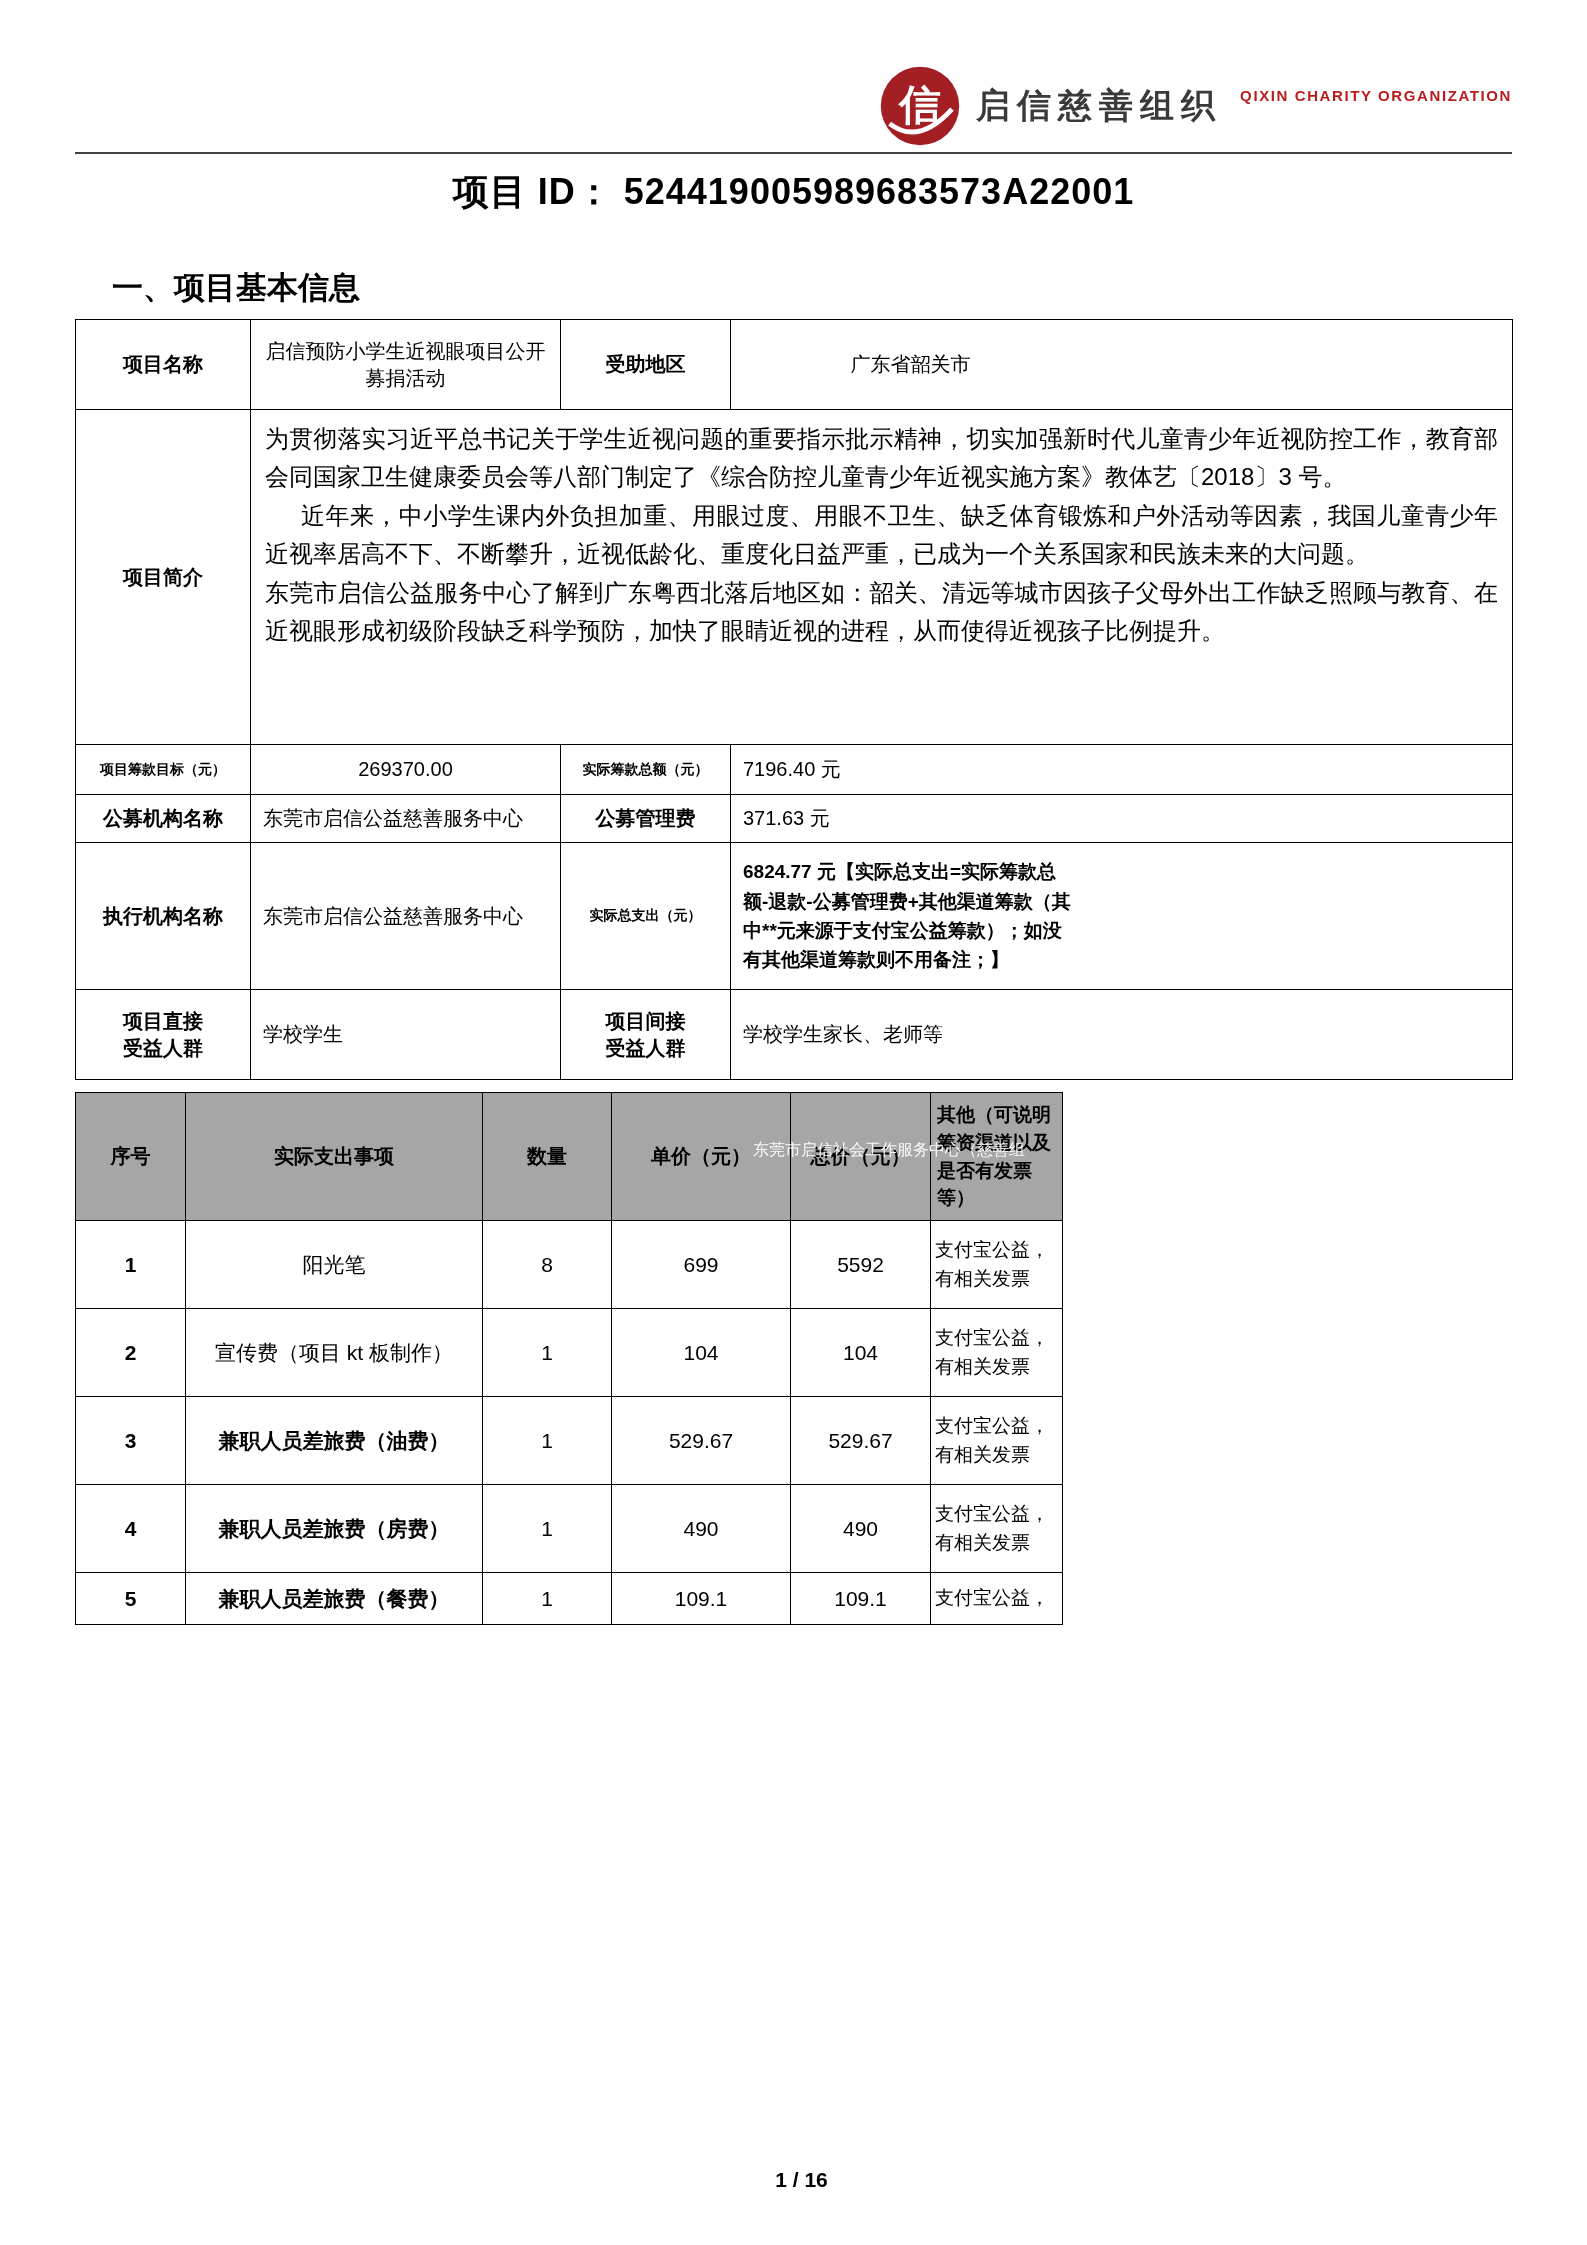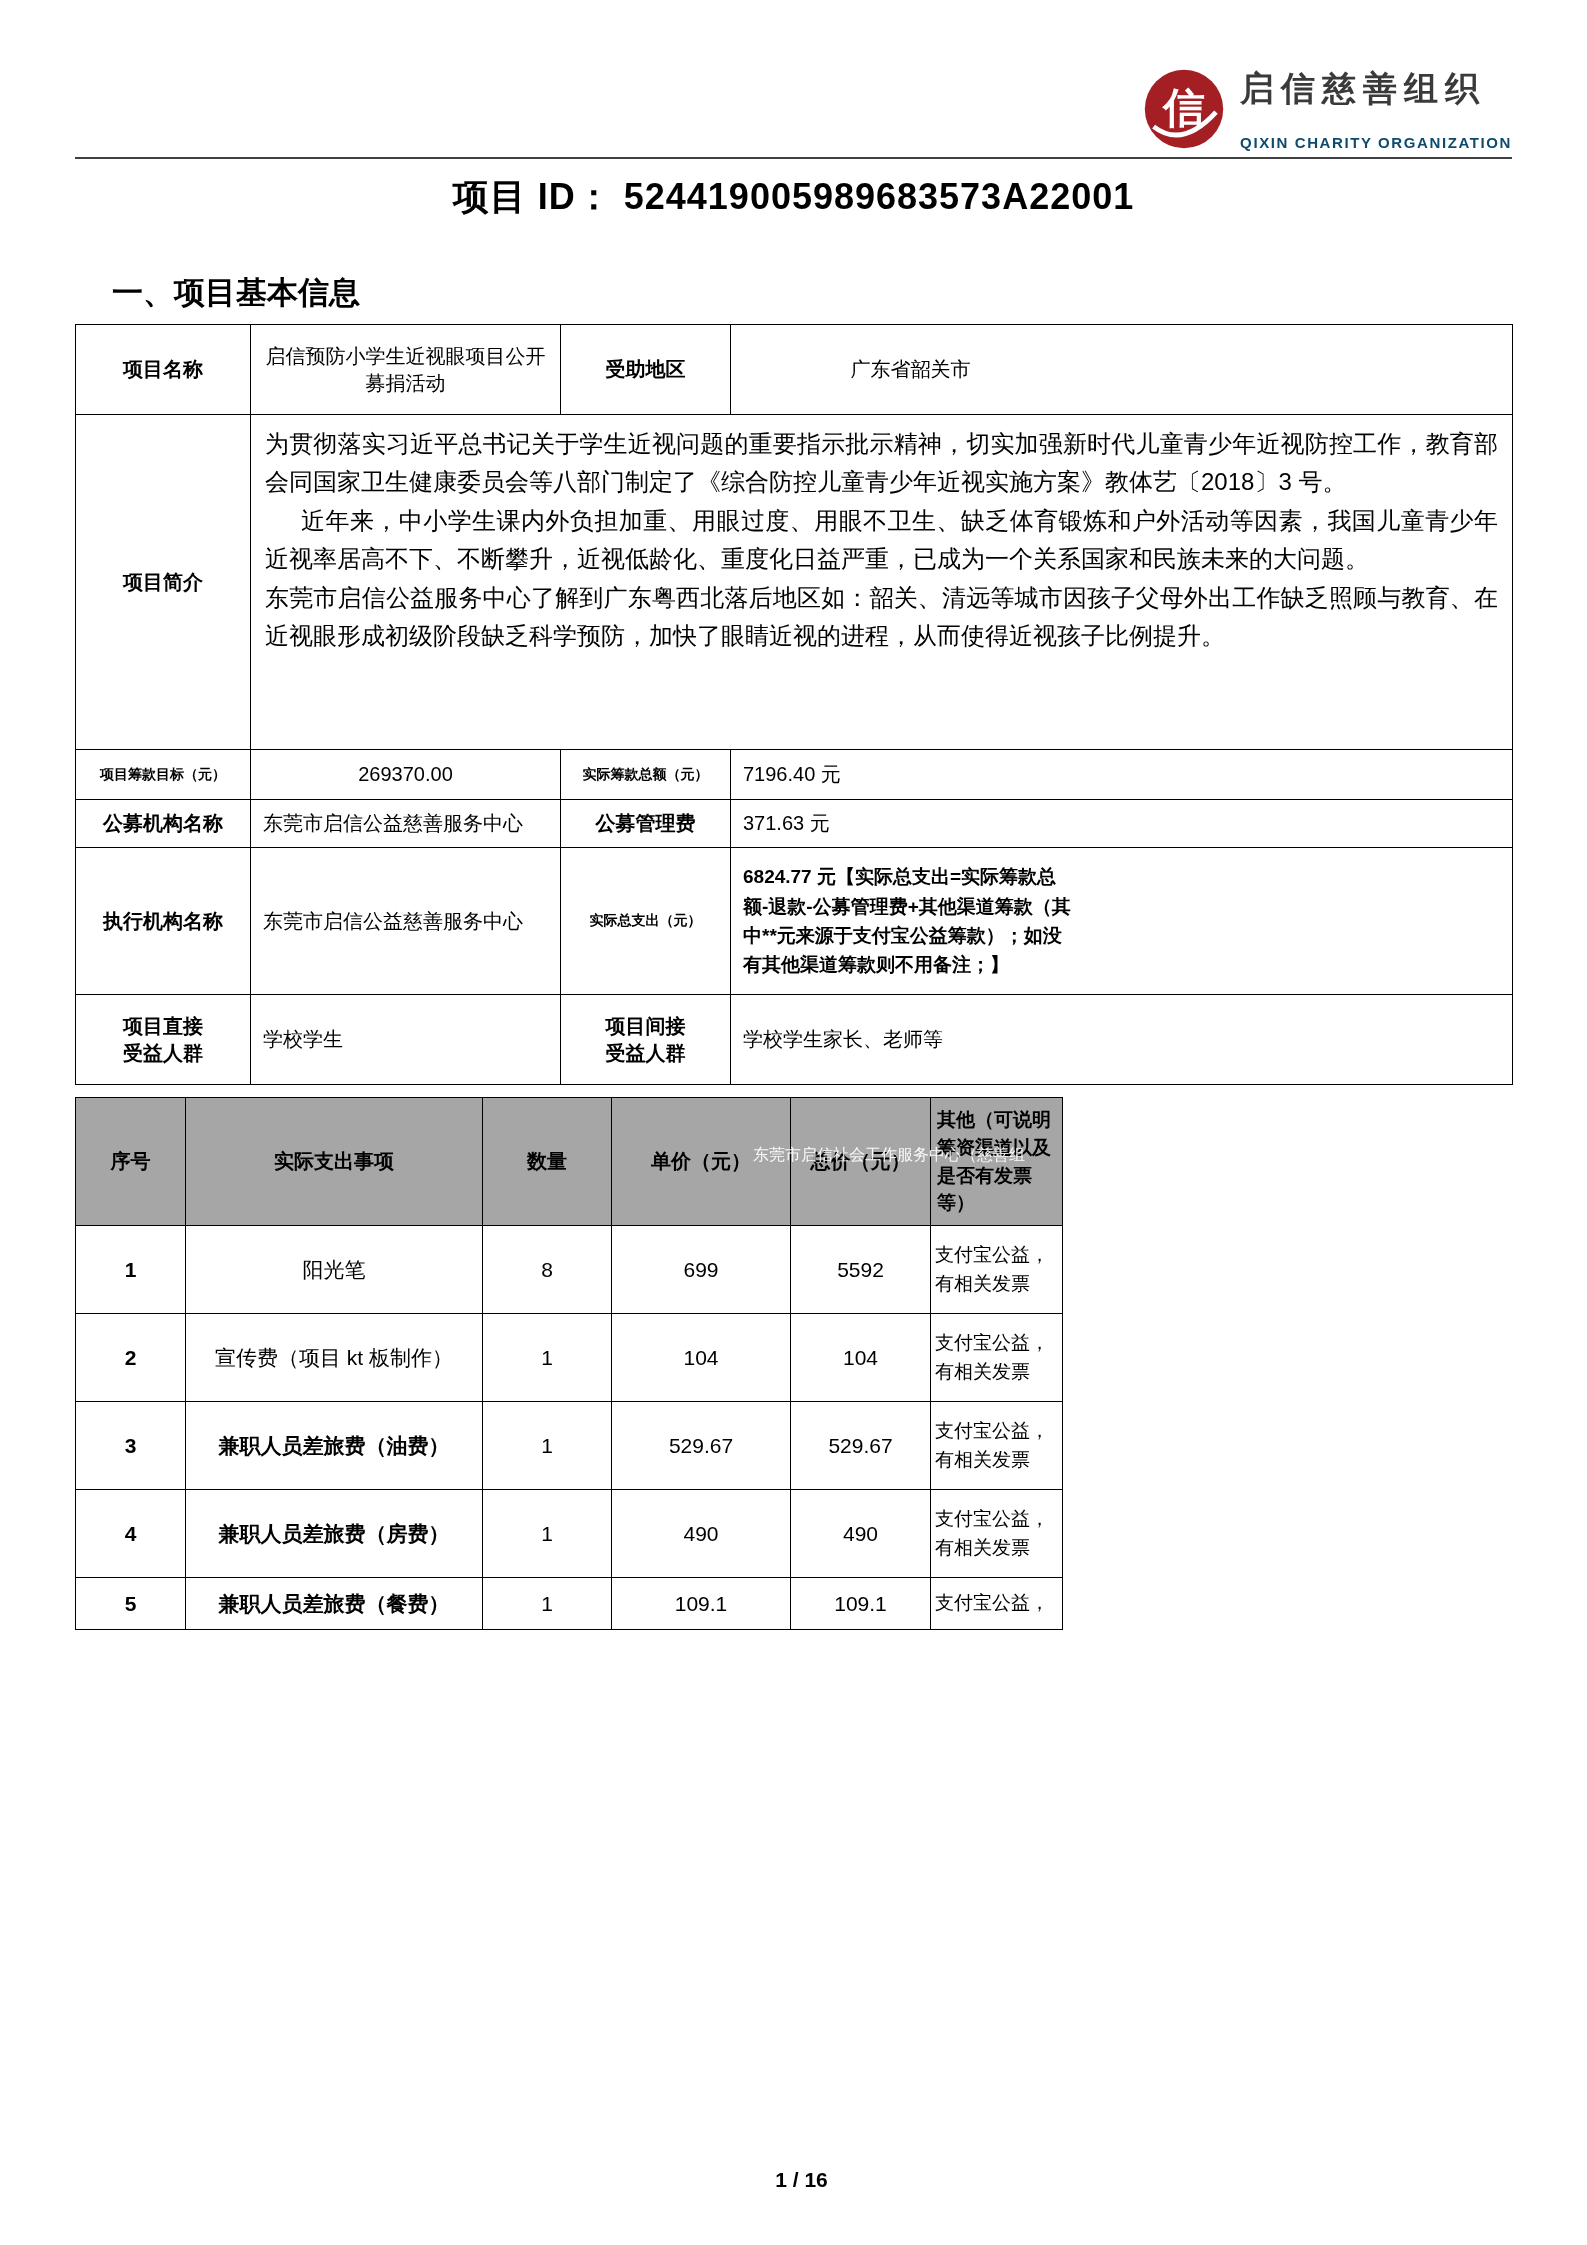--- a/index.html
+++ b/index.html
@@ -10,23 +10,23 @@
     background:#fff;
     font-family:"Liberation Sans","DejaVu Sans",sans-serif;
     color:#000;
     overflow:hidden;
   }
   .content { padding:0 75px; }
 
   
   .header-row { display:flex; justify-content:flex-end; align-items:center; gap:16px; padding-top:66px; }
   .logo-circle { width:80px; height:80px; flex:0 0 auto; }
-  .logo-texts { display:flex; flex-direction:column;gap:18px; }
+  .logo-texts { display:flex; flex-direction:row;gap:18px; }
   .org-cn { font-size:34px; font-weight:bold; color:#3a3a3a; letter-spacing:7px; }
-  .org-en { font-size:15px; font-weight:bold; color:#0c4a6e; letter-spacing:1.6px; margin-top:4px; }
+  .org-en { font-size:15px; font-weight:bold; color:#b91c1c; letter-spacing:1.6px; margin-top:4px; }
   .header-rule { border-top:2px solid #404040; margin-top:6px; }
 
   
   .doc-title { margin-top:76px; text-align:center; font-size:40px; font-weight:bold; line-height:1.62; }
   .project-id { margin-top:14px; text-align:center; font-size:36px; font-weight:bold; letter-spacing:1px; }
   .sec-heading { margin-top:50px; padding-left:37px; font-size:31px; font-weight:bold; }
   .sec-heading.second { margin-top:104px; }
 
   
   table { border-collapse:collapse; }

